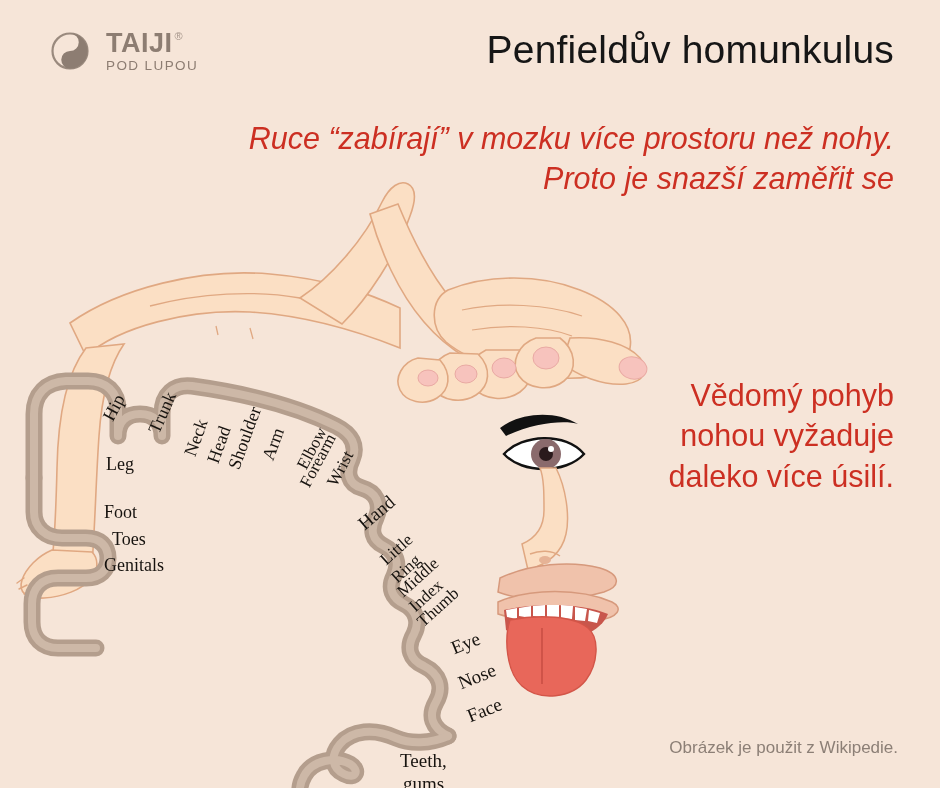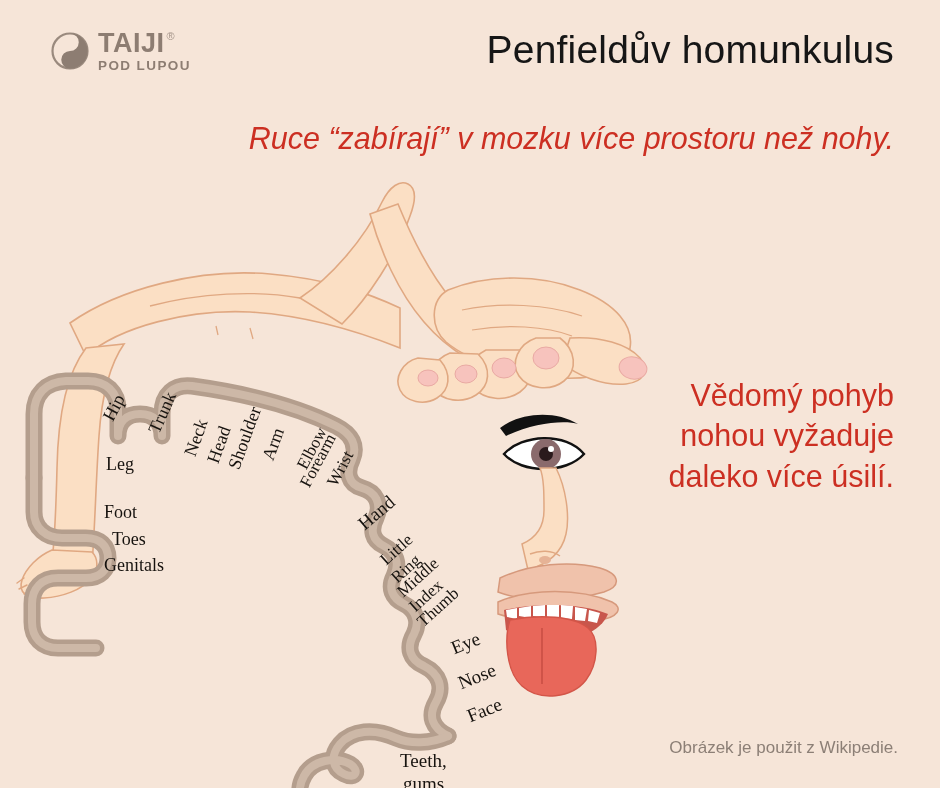--- a/index.html
+++ b/index.html
@@ -17,40 +17,40 @@
     font-family: "Liberation Sans", sans-serif;
   }
 
   
   #logo {
     position: absolute;
     left: 50px;
     top: 30px;
     display: flex;
     align-items: center;
-    gap: 8px;
+    gap: 16px;
   }
   #logo .mark { width: 40px; height: 40px; display:block; }
   #logo .wordmark { display: flex; flex-direction: column; line-height: 1; }
   #logo .taiji-row { display: flex; align-items: flex-start; }
   #logo .taiji {
     font-size: 27px;
     font-weight: bold;
     letter-spacing: 0.5px;
     color: #8d7d72;
   }
   #logo .reg {
     font-size: 11px;
     color: #a5958a;
     margin-left: 2px;
     margin-top: 1px;
   }
   #logo .sub {
     font-size: 13.5px;
-    font-weight: bold;
+    font-weight: normal;
     letter-spacing: 1.4px;
     color: #8d7d72;
     margin-top: 2px;
   }
 
   
   #title {
     position: absolute;
     right: 46px;
     top: 28px;
@@ -131,20 +131,21 @@
         <span class="reg">®</span>
       </span>
       <span class="sub">POD LUPOU</span>
     </span>
   </div>
 
   <div id="title">Penfieldův homunkulus</div>
 
   <div id="red-top" class="redblock">
     <span class="ln">Ruce “zabírají” v mozku více prostoru než nohy.</span>
+    <span class="ln">Proto je snazší zaměřit se</span>
   </div>
 
   <div id="red-bottom" class="redblock">
     <span class="ln">Vědomý pohyb</span>
     <span class="ln">nohou vyžaduje</span>
     <span class="ln">daleko více úsilí.</span>
   </div>
 
   <div id="figure">
     <svg width="700" height="610" viewBox="0 0 700 610">

